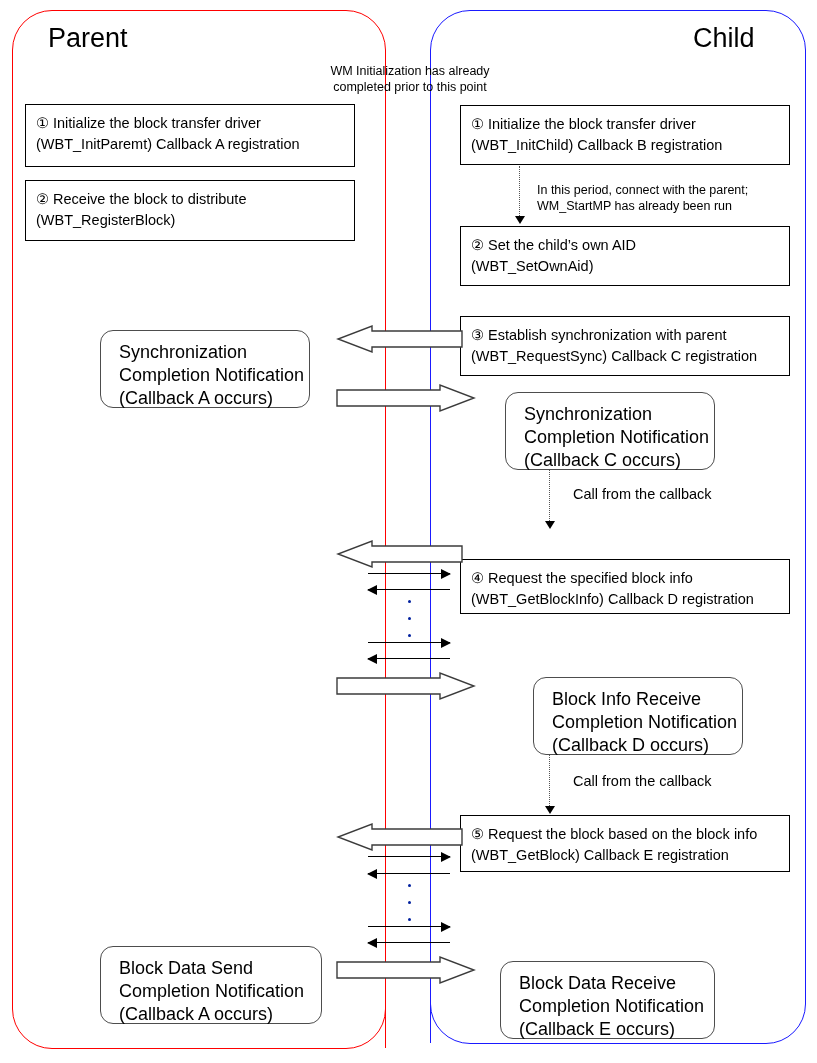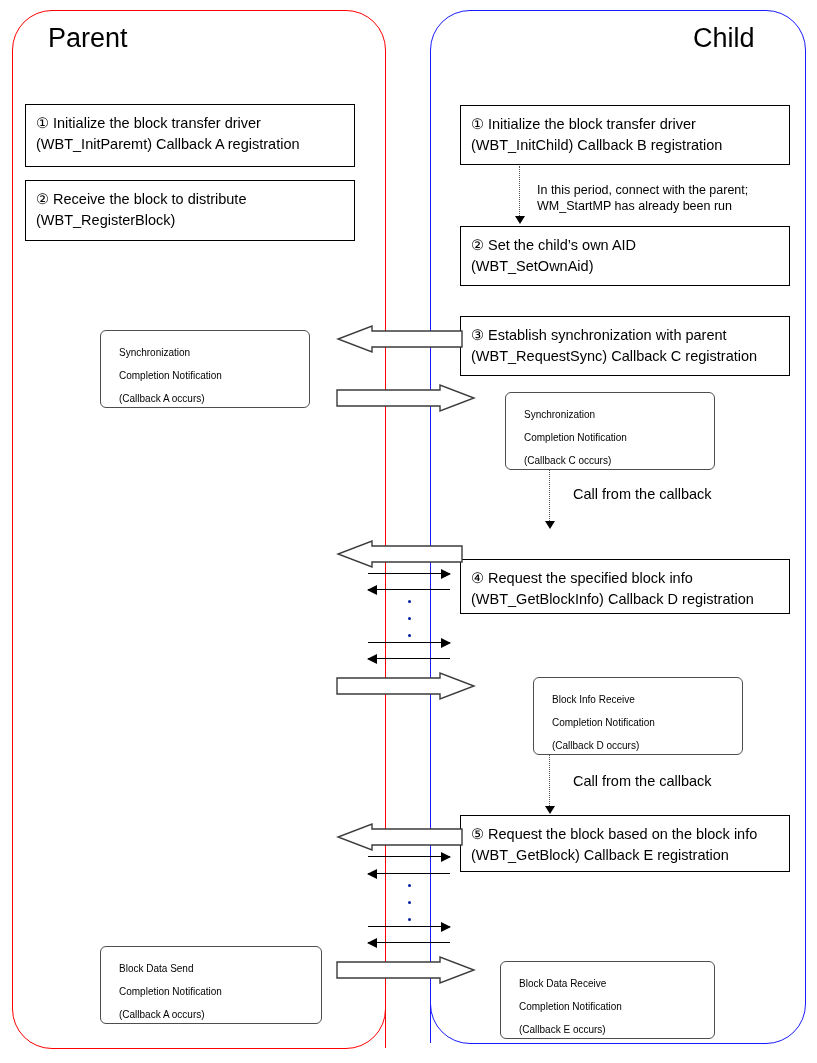--- a/index.html
+++ b/index.html
@@ -44,24 +44,24 @@
     padding:8px 0 0 10px;
     font-size:14.5px;
     line-height:21px;
     white-space:nowrap;
   }
   
   .note-box{
     position:absolute;
     box-sizing:border-box;
     border:1.2px solid #4d4d4d;
-    border-radius:6px;
+    border-radius:13px;
     background:#fff;
     padding:10px 0 12px 18px;
-    font-size:10px;
+    font-size:18px;
     line-height:23px;
     white-space:nowrap;
   }
   .free-label{
     position:absolute;
     font-size:12.5px;
     line-height:16px;
     text-align:center;
     white-space:nowrap;
   }
@@ -119,20 +119,24 @@
 
   <div class="lane" id="lane-parent"></div>
   <div class="lane" id="lane-child"></div>
 
   <div class="lane-title" id="title-parent">Parent</div>
   <div class="lane-title" id="title-child">Child</div>
 
   <div class="lifeline" id="lifeline-parent"></div>
   <div class="lifeline" id="lifeline-child"></div>
 
+  <div class="free-label" style="left:320px;top:63px;width:180px;">
+    <div>WM Initialization has already</div>
+    <div>completed prior to this point</div>
+  </div>
 
   <div class="step-box" style="left:25px;top:104px;width:330px;height:63px;">
     <div><span>①</span> <span>Initialize the block transfer driver</span></div>
     <div>(WBT_InitParemt) Callback A registration</div>
   </div>
 
   <div class="step-box" style="left:25px;top:180px;width:330px;height:61px;">
     <div><span>②</span> <span>Receive the block to distribute</span></div>
     <div>(WBT_RegisterBlock)</div>
   </div>

